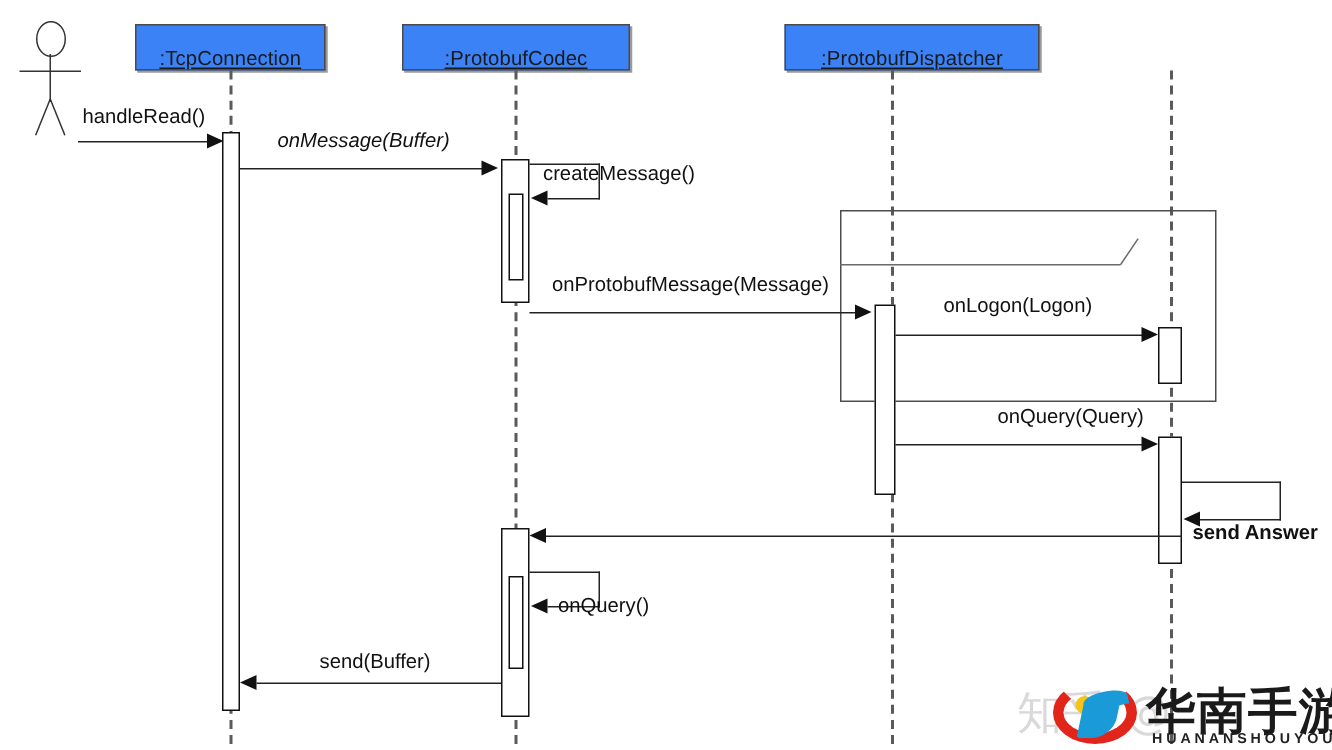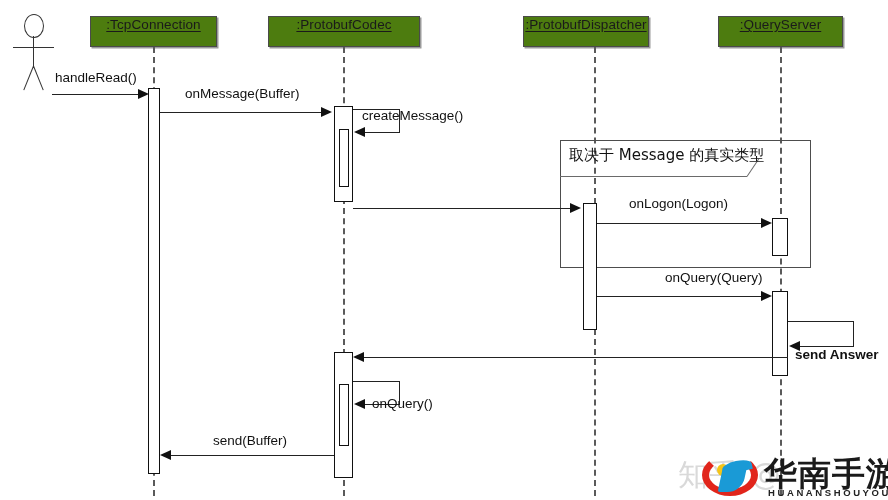--- a/index.html
+++ b/index.html
@@ -5,22 +5,22 @@
   html,body{margin:0;padding:0;background:#ffffff;}
   body{width:888px;height:500px;overflow:hidden;
        font-family:"Liberation Sans","DejaVu Sans",sans-serif;
        color:#111;}
   #stage{position:relative;width:888px;height:500px;background:#fff;}
 
   
   .lifebox{position:absolute;box-sizing:border-box;
            border:1px solid #4a4a4a;
            box-shadow:1.5px 1.5px 0 #9a9a9a;
-           background:#4d7c0f;
-           display:flex;align-items:flex-start;justify-content:center;
+           background:#3b82f6;
+           display:flex;align-items:flex-end;justify-content:center;
            font-size:13.5px;letter-spacing:.1px;color:#1a1a1a;}
   .lifebox span{text-decoration:underline;text-underline-offset:2px;white-space:nowrap;}
 
   
   .lifeline{position:absolute;width:0;
             border-left:2px dashed #5a5a5a;}
 
   
   .act{position:absolute;box-sizing:border-box;background:#fff;
        border:1.6px solid #111;}
@@ -75,38 +75,34 @@
     <div class="seg" style="left:23px;top:52px;height:26px;transform:rotate(22deg);"></div>
     <div class="seg" style="left:23px;top:52px;height:26px;transform:rotate(-22deg);"></div>
   </div>
 
   <div class="lifebox" style="left:90px;top:16px;width:127px;height:31px;">
     <span>:TcpConnection</span>
   </div>
   <div class="lifebox" style="left:268px;top:16px;width:152px;height:31px;">
     <span>:ProtobufCodec</span>
   </div>
-  <div class="lifebox" style="left:523px;top:16px;width:126px;height:31px;">
+  <div class="lifebox" style="left:523px;top:16px;width:170px;height:31px;">
     <span>:ProtobufDispatcher</span>
-  </div>
-  <div class="lifebox" style="left:718px;top:16px;width:125px;height:31px;">
-    <span>:QueryServer</span>
   </div>
 
   <div class="lifeline" style="left:153px;top:47px;height:449px;"></div>
   <div class="lifeline" style="left:343px;top:47px;height:449px;"></div>
   <div class="lifeline" style="left:594px;top:47px;height:449px;"></div>
   <div class="lifeline" style="left:780px;top:47px;height:449px;"></div>
 
   <div class="frag" style="left:560px;top:140px;width:251px;height:128px;"></div>
 
   <div class="fragtag-line" style="left:560px;top:176px;width:187px;"></div>
   <div class="fragtag-diag" style="left:747px;top:176px;width:21px;transform:rotate(-56deg);"></div>
   <div class="fragtag-line" style="left:560px;top:157px;width:0px;"></div>
-  <div class="fragtext" style="left:569px;top:146px;">取决于 Message 的真实类型</div>
 
   <div class="act" style="left:148px;top:88px;width:12px;height:386px;"></div>
 
   <div class="act" style="left:334px;top:106px;width:19px;height:96px;"></div>
   <div class="act nested" style="left:339px;top:129px;width:10px;height:58px;"></div>
 
   <div class="act" style="left:334px;top:352px;width:19px;height:126px;"></div>
   <div class="act nested" style="left:339px;top:384px;width:10px;height:62px;"></div>
 
   <div class="act" style="left:583px;top:203px;width:14px;height:127px;"></div>
@@ -114,30 +110,31 @@
   <div class="act" style="left:772px;top:218px;width:16px;height:38px;"></div>
 
   <div class="act" style="left:772px;top:291px;width:16px;height:85px;"></div>
 
   <div class="msg" style="left:52px;top:94px;width:88px;"></div>
   <div class="head right" style="left:138px;top:89px;"></div>
   <div class="lbl" style="left:55px;top:70px;">handleRead()</div>
 
   <div class="msg" style="left:160px;top:112px;width:162px;"></div>
   <div class="head right" style="left:321px;top:107px;"></div>
-  <div class="lbl" style="left:185px;top:86px;">onMessage(Buffer)</div>
+  <div class="lbl" style="left:185px;top:86px;font-style:italic;">onMessage(Buffer)</div>
 
   <div class="self-top" style="left:353px;top:109px;width:47px;"></div>
   <div class="self-side" style="left:399px;top:109px;height:24px;"></div>
   <div class="self-bot" style="left:365px;top:132px;width:35px;"></div>
   <div class="head left" style="left:354px;top:127px;"></div>
   <div class="lbl" style="left:362px;top:108px;">createMessage()</div>
 
   <div class="msg" style="left:353px;top:208px;width:218px;"></div>
   <div class="head right" style="left:570px;top:203px;"></div>
+  <div class="lbl" style="left:368px;top:182px;">onProtobufMessage(Message)</div>
 
   <div class="msg" style="left:597px;top:223px;width:166px;"></div>
   <div class="head right" style="left:761px;top:218px;"></div>
   <div class="lbl" style="left:629px;top:196px;">onLogon(Logon)</div>
 
   <div class="msg" style="left:597px;top:296px;width:166px;"></div>
   <div class="head right" style="left:761px;top:291px;"></div>
   <div class="lbl" style="left:633px;top:270px;margin-left:32px;">onQuery(Query)</div>
 
   <div class="self-top" style="left:788px;top:321px;width:66px;"></div>

